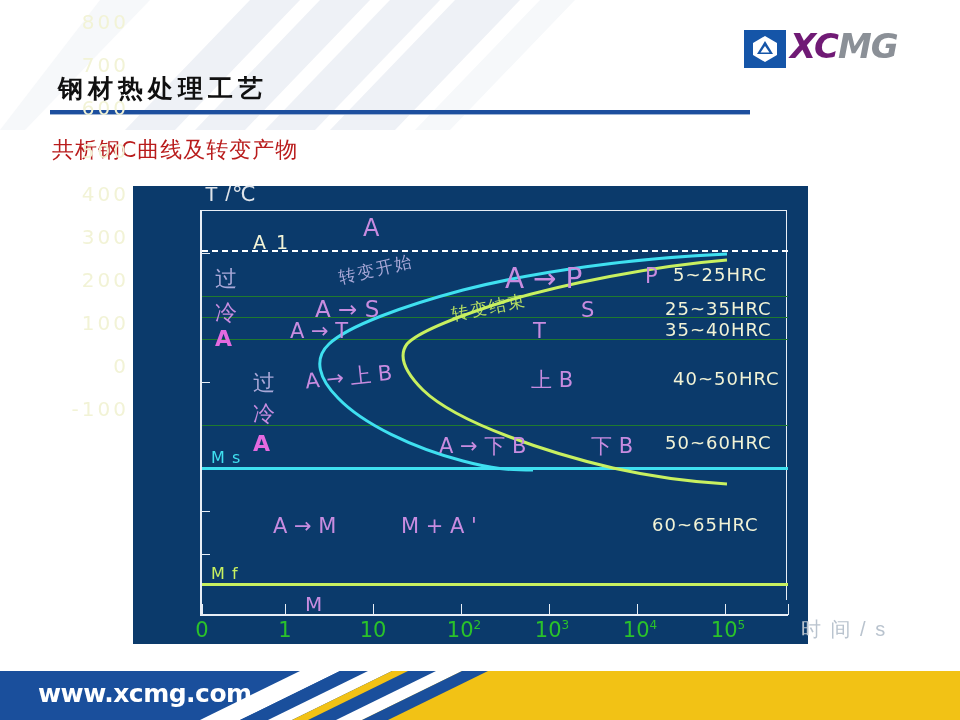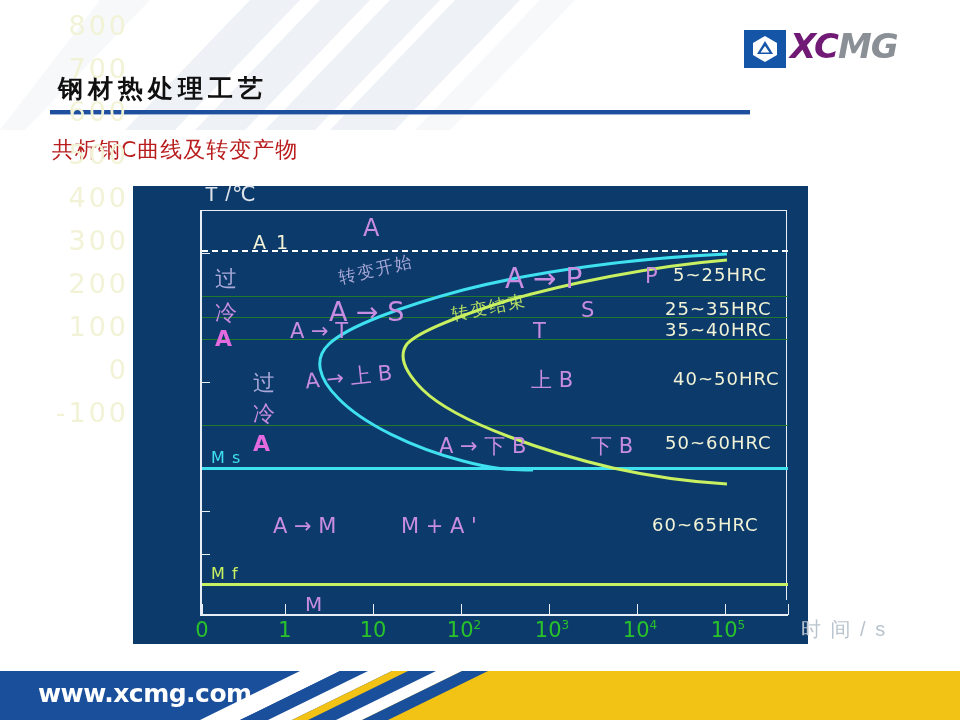--- a/index.html
+++ b/index.html
@@ -67,21 +67,21 @@
     position:absolute;left:67px;top:24px;width:587px;height:390px;
     border:1px solid #e8eef6;border-left:none;border-bottom:none;
     box-sizing:border-box;
   }
   #axis-y{position:absolute;left:67px;top:24px;width:2px;height:405px;background:#e8eef6;}
   #axis-x{position:absolute;left:67px;top:428px;width:588px;height:2px;background:#e8eef6;}
   .ytick{position:absolute;left:67px;width:10px;height:1px;background:#e8eef6;}
   .xtick{position:absolute;top:418px;width:1px;height:11px;background:#e8eef6;}
   .ylabel{
     position:absolute;right:679px;
-    color:#f2f3d6;font-size:27px;letter-spacing:3px;
+    color:#f2f3d6;font-size:20px;letter-spacing:3px;
     text-align:left;white-space:nowrap;
     font-family:"DejaVu Sans","Liberation Sans",sans-serif;
   }
   .xlabel{
     position:absolute;top:432px;color:#2ac22a;font-size:21px;
     white-space:nowrap;transform:translateX(-50%);
     font-family:"DejaVu Sans","Liberation Sans",sans-serif;
   }
   .xlabel sup{font-size:12px;}
   #y-axis-title{
@@ -230,21 +230,21 @@
 
   <div class="lbl lav" style="left:82px;top:78px;font-size:22px">过</div>
   <div class="lbl violet" style="left:82px;top:112px;font-size:22px">冷</div>
   <div class="lbl magenta" style="left:82px;top:140px;font-size:22px;font-weight:700">A</div>
 
   <div class="lbl lav" style="left:120px;top:182px;font-size:22px">过</div>
   <div class="lbl violet" style="left:120px;top:213px;font-size:22px">冷</div>
   <div class="lbl magenta" style="left:120px;top:245px;font-size:22px;font-weight:700">A</div>
 
   <div class="lbl violet" style="left:372px;top:76px;font-size:28px">A → P</div>
-  <div class="lbl violet" style="left:196px;top:110px;font-size:27px">A → S</div>
+  <div class="lbl violet" style="left:182px;top:110px;font-size:23px">A → S</div>
   <div class="lbl violet" style="left:157px;top:133px;font-size:21px">A → T</div>
   <div class="lbl violet" style="left:172px;top:177px;font-size:21px;transform:rotate(-6deg)">A → 上 B</div>
   <div class="lbl violet" style="left:306px;top:246px;font-size:21px">A → 下 B</div>
 
   <div class="lbl violet" style="left:140px;top:328px;font-size:21px">A → M</div>
   <div class="lbl violet" style="left:268px;top:328px;font-size:21px">M + A '</div>
   <div class="lbl violet" style="left:172px;top:406px;font-size:20px">M</div>
 
   <div class="lbl violet" style="left:512px;top:78px;font-size:21px">P</div>
   <div class="lbl violet" style="left:448px;top:112px;font-size:21px">S</div>

